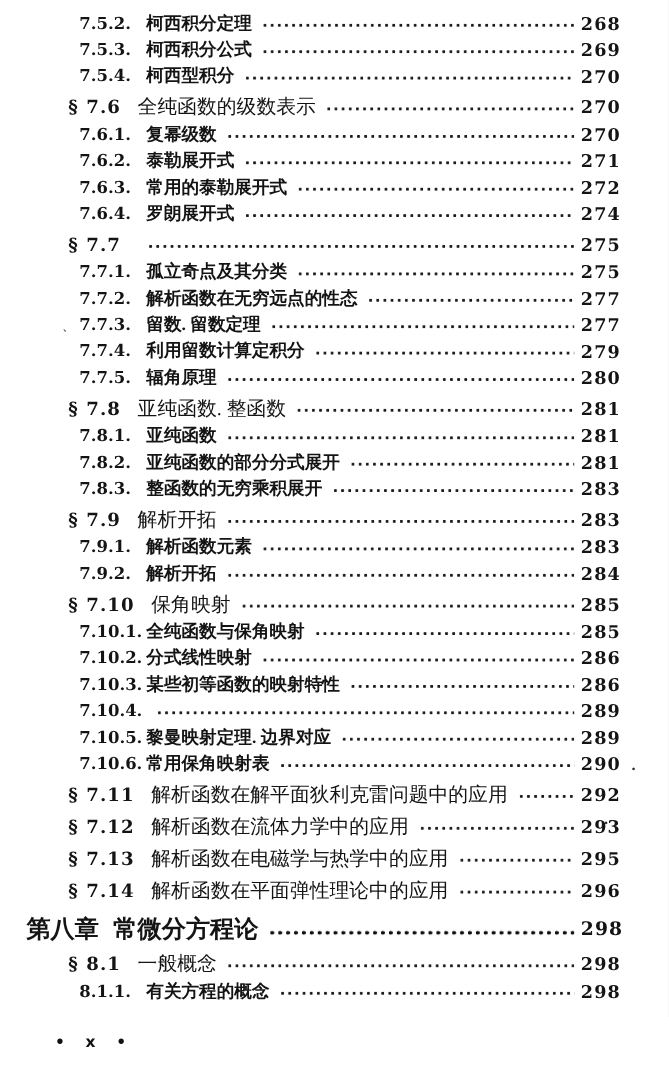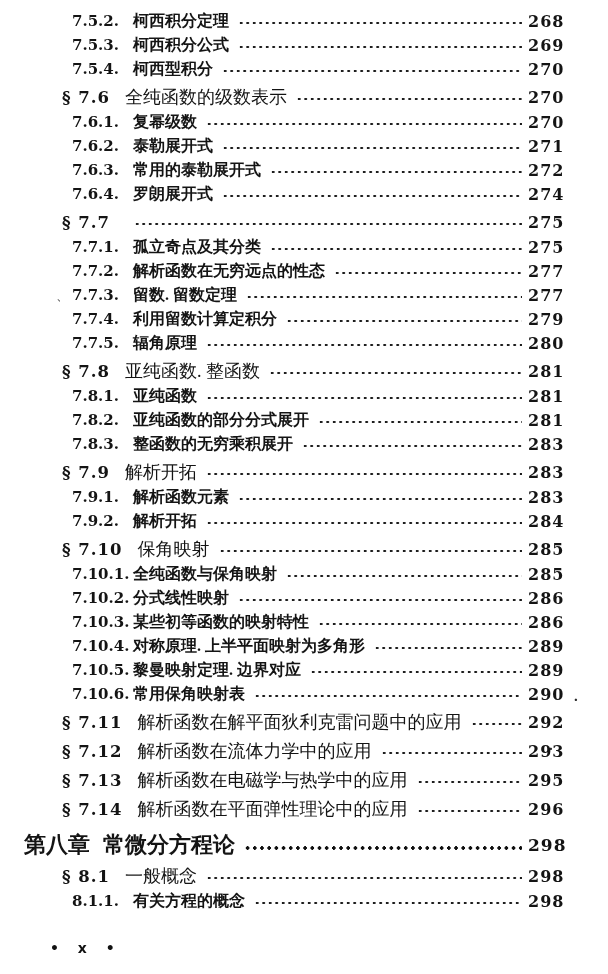--- a/index.html
+++ b/index.html
@@ -199,21 +199,20 @@
     <span class="page-num">286</span>
   </div>
       <div class="row sub">
     <span class="num">7.10.3.</span>
     <span class="title">某些初等函数的映射特性</span>
     <span class="leader"></span>
     <span class="page-num">286</span>
   </div>
       <div class="row sub">
     <span class="num">7.10.4.</span>
-    <span class="title">对称原理. 上半平面映射为多角形</span>
     <span class="leader"></span>
     <span class="page-num">289</span>
   </div>
       <div class="row sub">
     <span class="num">7.10.5.</span>
     <span class="title">黎曼映射定理. 边界对应</span>
     <span class="leader"></span>
     <span class="page-num">289</span>
   </div>
       <div class="row sub">

